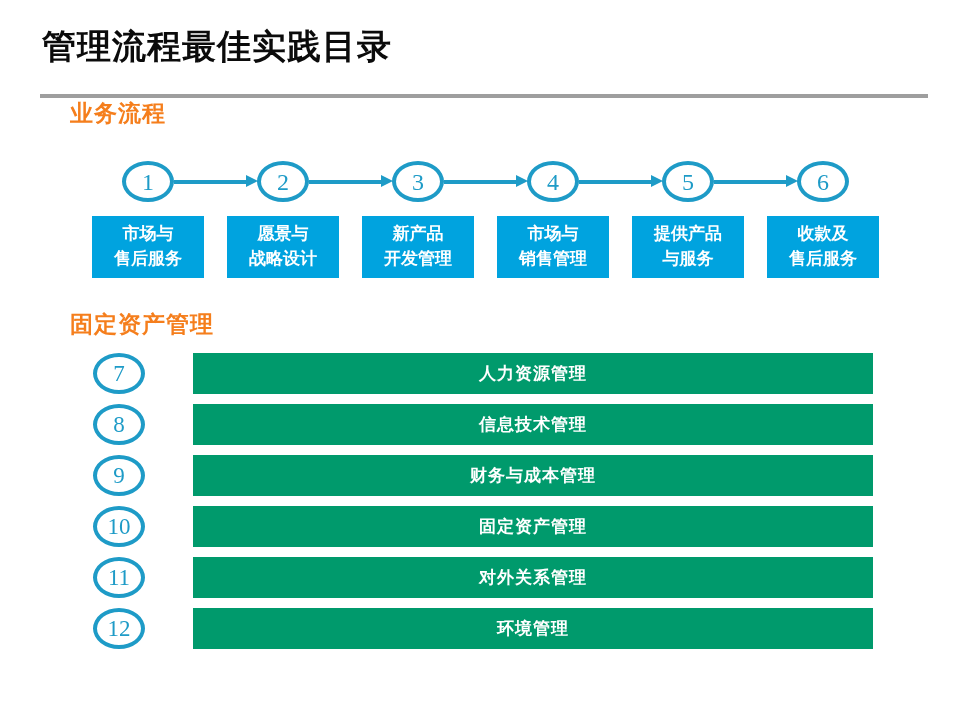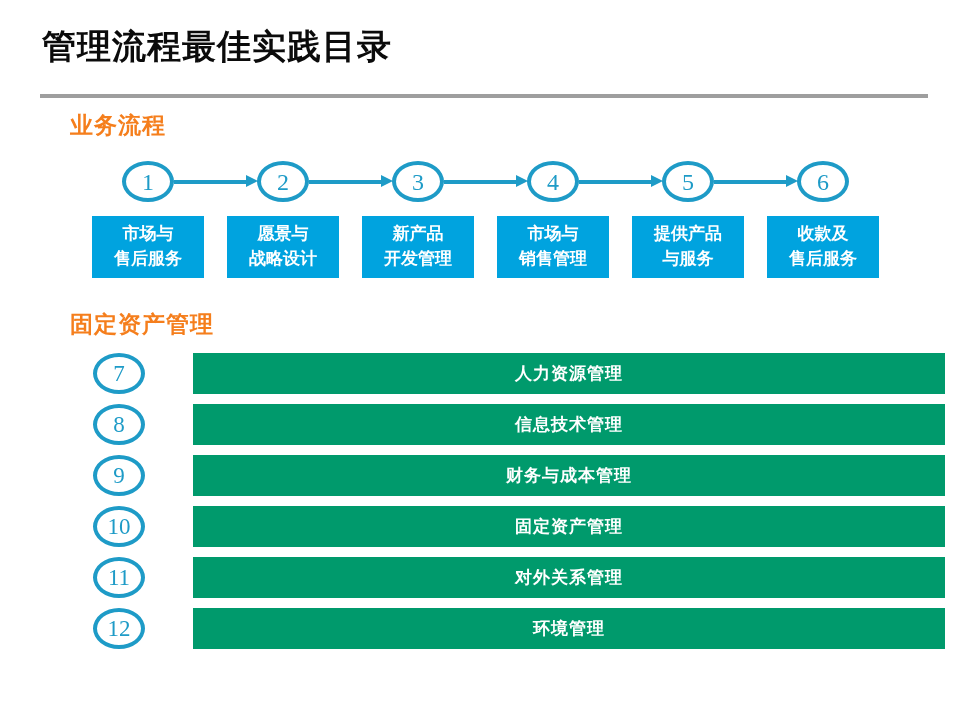--- a/index.html
+++ b/index.html
@@ -26,21 +26,21 @@
   }
   .title-divider{
     position:absolute;left:40px;top:94px;
     width:888px;height:4px;background:var(--gray-line);
   }
   .section-heading{
     position:absolute;left:70px;
     font-size:23px;font-weight:800;color:var(--orange);
     letter-spacing:1px;
   }
-  .heading-business{top:110px;}
+  .heading-business{top:98px;}
   .heading-support{top:309px;}
 
   
   .step-circle{
     position:absolute;top:161px;
     width:52px;height:41px;
     border:4px solid var(--cyan-line);
     border-radius:50%;
     background:#fff;
     display:flex;align-items:center;justify-content:center;
@@ -92,21 +92,21 @@
     background:#fff;
     display:flex;align-items:center;justify-content:center;
   }
   .support-circle .num{
     font-family:"Liberation Serif", serif;
     font-size:23px;color:var(--cyan-line);
     line-height:1;
   }
   .support-bar{
     margin-left:48px;
-    width:752px;height:41px;
+    width:680px;height:41px;
     background:var(--green-bar);
     color:#fff;font-weight:800;font-size:17px;
     display:flex;align-items:center;justify-content:center;
     letter-spacing:1px;
   }
 </style>
 </head>
 <body>
 
 <div class="slide">

